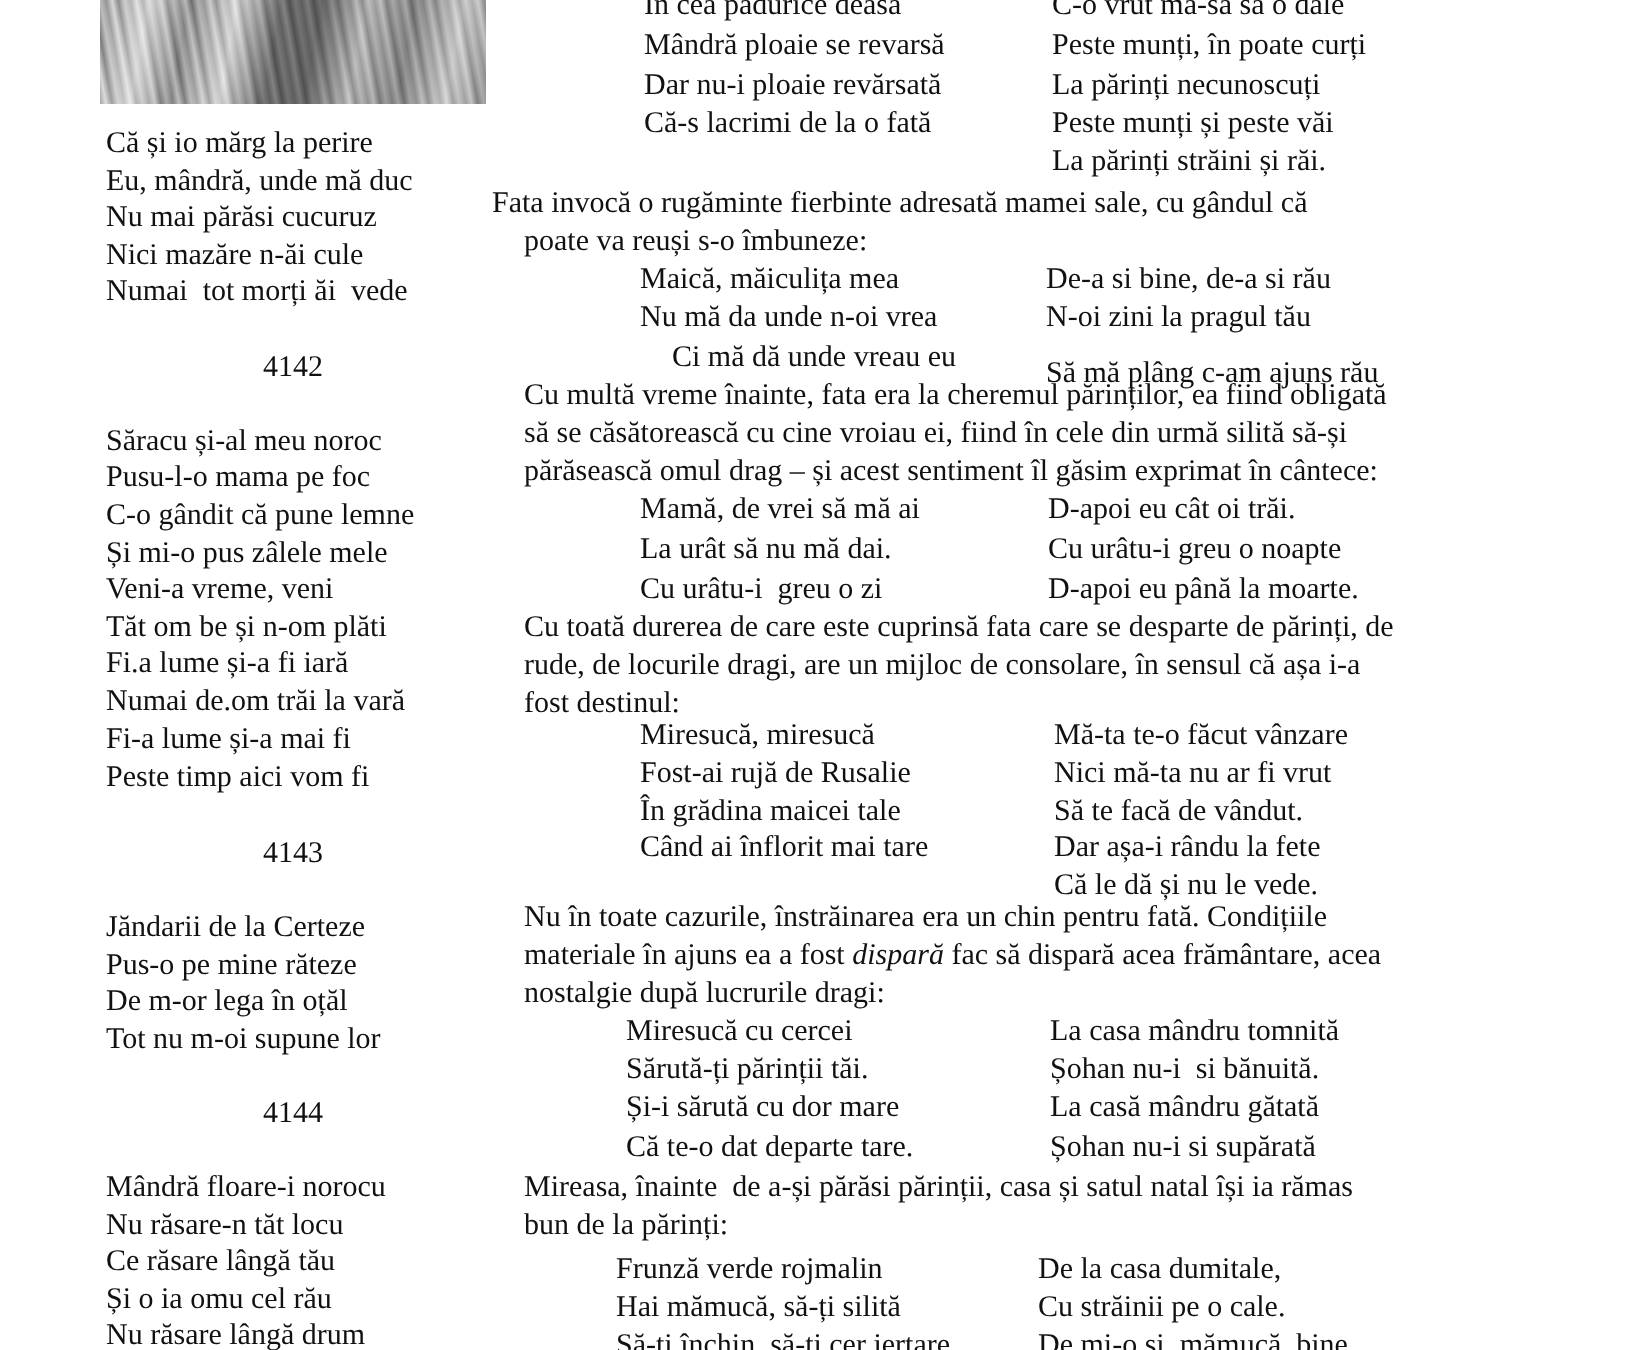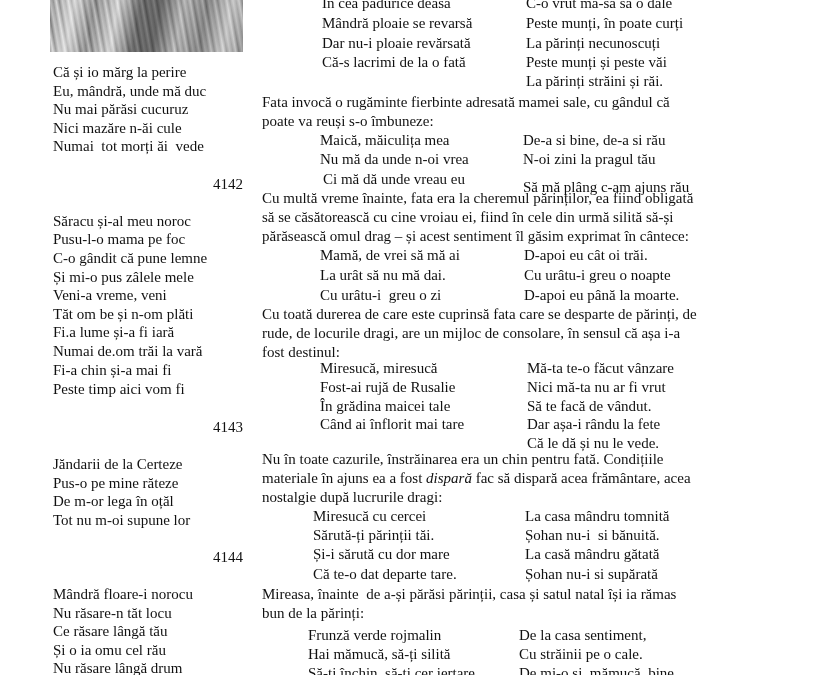--- a/index.html
+++ b/index.html
@@ -4,21 +4,21 @@
   <style>
     html, body { margin:0; padding:0; background:#ffffff; }
     body { width:826px; height:675px; overflow:hidden; position:relative;
            font-family:"Liberation Serif", "DejaVu Serif", serif; color:#111; font-size:15px; }
     .photo { position:absolute; left:50px; top:0; width:193px; height:52px;
              background:
                linear-gradient(100deg, rgba(255,255,255,0.0) 0%, rgba(255,255,255,0.55) 12%, rgba(80,80,80,0.2) 22%, rgba(255,255,255,0.5) 34%, rgba(40,40,40,0.45) 45%, rgba(60,60,60,0.6) 55%, rgba(200,200,200,0.4) 66%, rgba(90,90,90,0.4) 78%, rgba(230,230,230,0.5) 90%, rgba(120,120,120,0.3) 100%),
                repeating-linear-gradient(80deg, #8a8a8a 0px, #cfcfcf 3px, #6f6f6f 6px, #b9b9b9 9px, #909090 12px);
     }
     .line { position:absolute; white-space:pre; line-height:18px; }
-    .center { position:absolute; text-align:right; width:193px; left:50px; line-height:18px; }
+    .center { position:absolute; text-align:center; width:193px; left:50px; line-height:18px; }
     em { font-style:italic; }
   </style>
 </head>
 <body>
 
 <div class="photo"></div>
 
 <div>
   <div class="line" style="left:53px;top:63px">Că și io mărg la perire</div>
   <div class="line" style="left:53px;top:82px">Eu, mândră, unde mă duc</div>
@@ -30,21 +30,21 @@
 <div>
   <div class="center" style="top:175px">4142</div>
   <div class="line" style="left:53px;top:212px">Săracu și-al meu noroc</div>
   <div class="line" style="left:53px;top:230px">Pusu-l-o mama pe foc</div>
   <div class="line" style="left:53px;top:249px">C-o gândit că pune lemne</div>
   <div class="line" style="left:53px;top:268px">Și mi-o pus zâlele mele</div>
   <div class="line" style="left:53px;top:286px">Veni-a vreme, veni</div>
   <div class="line" style="left:53px;top:305px">Tăt om be și n-om plăti</div>
   <div class="line" style="left:53px;top:323px">Fi.a lume și-a fi iară</div>
   <div class="line" style="left:53px;top:342px">Numai de.om trăi la vară</div>
-  <div class="line" style="left:53px;top:361px">Fi-a chin și-a mai fi</div>
+  <div class="line" style="left:53px;top:361px">Fi-a lume și-a mai fi</div>
   <div class="line" style="left:53px;top:380px">Peste timp aici vom fi</div>
 </div>
 
 <div>
   <div class="center" style="top:418px">4143</div>
   <div class="line" style="left:53px;top:455px">Jăndarii de la Certeze</div>
   <div class="line" style="left:53px;top:474px">Pus-o pe mine răteze</div>
   <div class="line" style="left:53px;top:492px">De m-or lega în oțăl</div>
   <div class="line" style="left:53px;top:511px">Tot nu m-oi supune lor</div>
 </div>
@@ -64,28 +64,28 @@
   <div class="line" style="left:322px;top:34px">Dar nu-i ploaie revărsată</div>
   <div class="line" style="left:322px;top:53px">Că-s lacrimi de la o fată</div>
   <div class="line" style="left:526px;top:-6px">C-o vrut mă-sa să o dale</div>
   <div class="line" style="left:526px;top:14px">Peste munți, în poate curți</div>
   <div class="line" style="left:526px;top:34px">La părinți necunoscuți</div>
   <div class="line" style="left:526px;top:53px">Peste munți și peste văi</div>
   <div class="line" style="left:526px;top:72px">La părinți străini și răi.</div>
 </div>
 
 <div>
-  <div class="line" style="left:262px;top:93px">Fata invocă o rugăminte fierbinte adresată mamei sale, cu gândul că</div>
+  <div class="line" style="left:246px;top:93px">Fata invocă o rugăminte fierbinte adresată mamei sale, cu gândul că</div>
   <div class="line" style="left:262px;top:112px">poate va reuși s-o îmbuneze:</div>
 </div>
 
 <div>
   <div class="line" style="left:320px;top:131px">Maică, măiculița mea</div>
   <div class="line" style="left:320px;top:150px">Nu mă da unde n-oi vrea</div>
-  <div class="line" style="left:323px;top:170px">Ci mă dă unde vreau eu</div>
+  <div class="line" style="left:336px;top:170px">Ci mă dă unde vreau eu</div>
   <div class="line" style="left:523px;top:131px">De-a si bine, de-a si rău</div>
   <div class="line" style="left:523px;top:150px">N-oi zini la pragul tău</div>
   <div class="line" style="left:523px;top:178px">Să mă plâng c-am ajuns rău</div>
 </div>
 
 <div>
   <div class="line" style="left:262px;top:189px">Cu multă vreme înainte, fata era la cheremul părinților, ea fiind obligată</div>
   <div class="line" style="left:262px;top:208px">să se căsătorească cu cine vroiau ei, fiind în cele din urmă silită să-și</div>
   <div class="line" style="left:262px;top:227px">părăsească omul drag – și acest sentiment îl găsim exprimat în cântece:</div>
 </div>
@@ -136,16 +136,16 @@
 
 <div>
   <div class="line" style="left:262px;top:585px">Mireasa, înainte  de a-și părăsi părinții, casa și satul natal își ia rămas</div>
   <div class="line" style="left:262px;top:604px">bun de la părinți:</div>
 </div>
 
 <div>
   <div class="line" style="left:308px;top:626px">Frunză verde rojmalin</div>
   <div class="line" style="left:308px;top:645px">Hai mămucă, să-ți silită</div>
   <div class="line" style="left:308px;top:664px">Să-ți închin, să-ți cer iertare</div>
-  <div class="line" style="left:519px;top:626px">De la casa sentiment,</div>
+  <div class="line" style="left:519px;top:626px">De la casa dumitale,</div>
   <div class="line" style="left:519px;top:645px">Cu străinii pe o cale.</div>
   <div class="line" style="left:519px;top:664px">De mi-o si, mămucă, bine</div>
 </div>
 
 </body></html>

